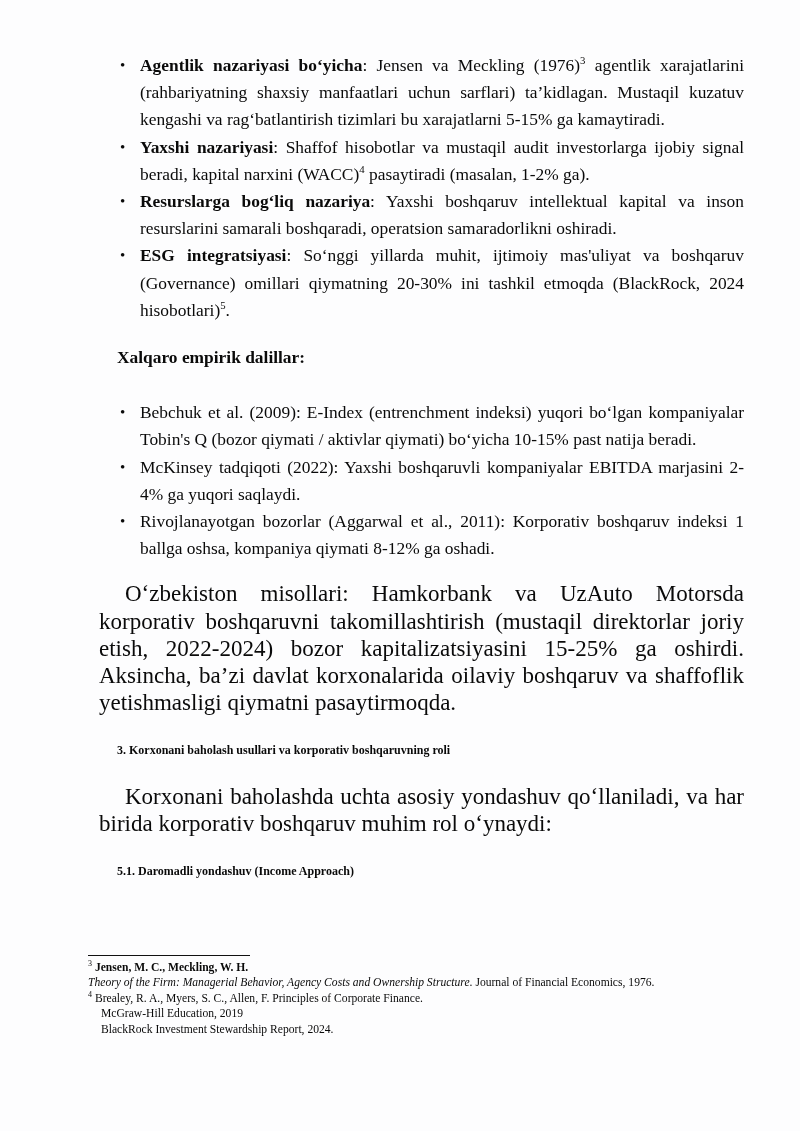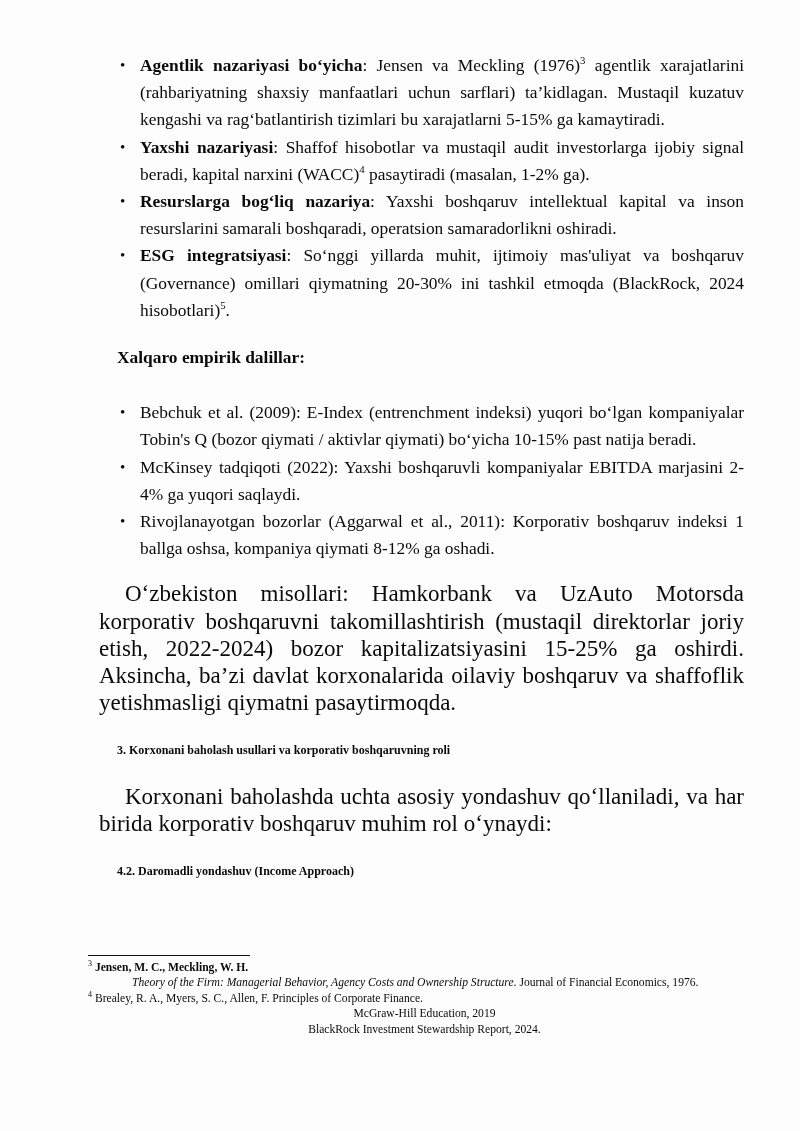--- a/index.html
+++ b/index.html
@@ -101,22 +101,22 @@
     line-height: 15.4px;
     text-align: left;
     margin: 0;
   }
   .fn .marker {
     font-size: 8px;
     vertical-align: super;
     line-height: 0;
   }
   .fn-b { font-weight: bold; }
-  .fn-i { font-style: italic; margin-left: 44px; }
-  .fn-indent { padding-left: 13px; text-align: center; }
+  .fn-i { font-style: italic; }
+  .fn-indent { padding-left: 13px; }
 </style>
 </head>
 <body>
 
 <div class="page">
 
   <div class="content">
 
     <ul class="bullets">
       <li>
@@ -148,21 +148,21 @@
         <span class="bullet">•</span><span>Rivojlanayotgan bozorlar (Aggarwal et al., 2011): Korporativ boshqaruv indeksi 1 ballga oshsa, kompaniya qiymati 8-12% ga oshadi.</span>
       </li>
     </ul>
 
     <p class="body">O‘zbekiston misollari: Hamkorbank va UzAuto Motorsda korporativ boshqaruvni takomillashtirish (mustaqil direktorlar joriy etish, 2022-2024) bozor kapitalizatsiyasini 15-25% ga oshirdi. Aksincha, ba’zi davlat korxonalarida oilaviy boshqaruv va shaffoflik yetishmasligi qiymatni pasaytirmoqda.</p>
 
     <div class="h-section">3. Korxonani baholash usullari va korporativ boshqaruvning roli</div>
 
     <p class="body">Korxonani baholashda uchta asosiy yondashuv qo‘llaniladi, va har birida korporativ boshqaruv muhim rol o‘ynaydi:</p>
 
-    <div class="h-section">4.2. Daromadli yondashuv (Income Approach)</div>
+    <div class="h-section">5.1. Daromadli yondashuv (Income Approach)</div>
 
   </div>
 
   <div class="footnotes">
     <div class="fn-rule"></div>
 
     <div class="fn">
       <span class="marker">3</span>
       <span class="fn-b">Jensen, M. C., Meckling, W. H.</span>
     </div>

